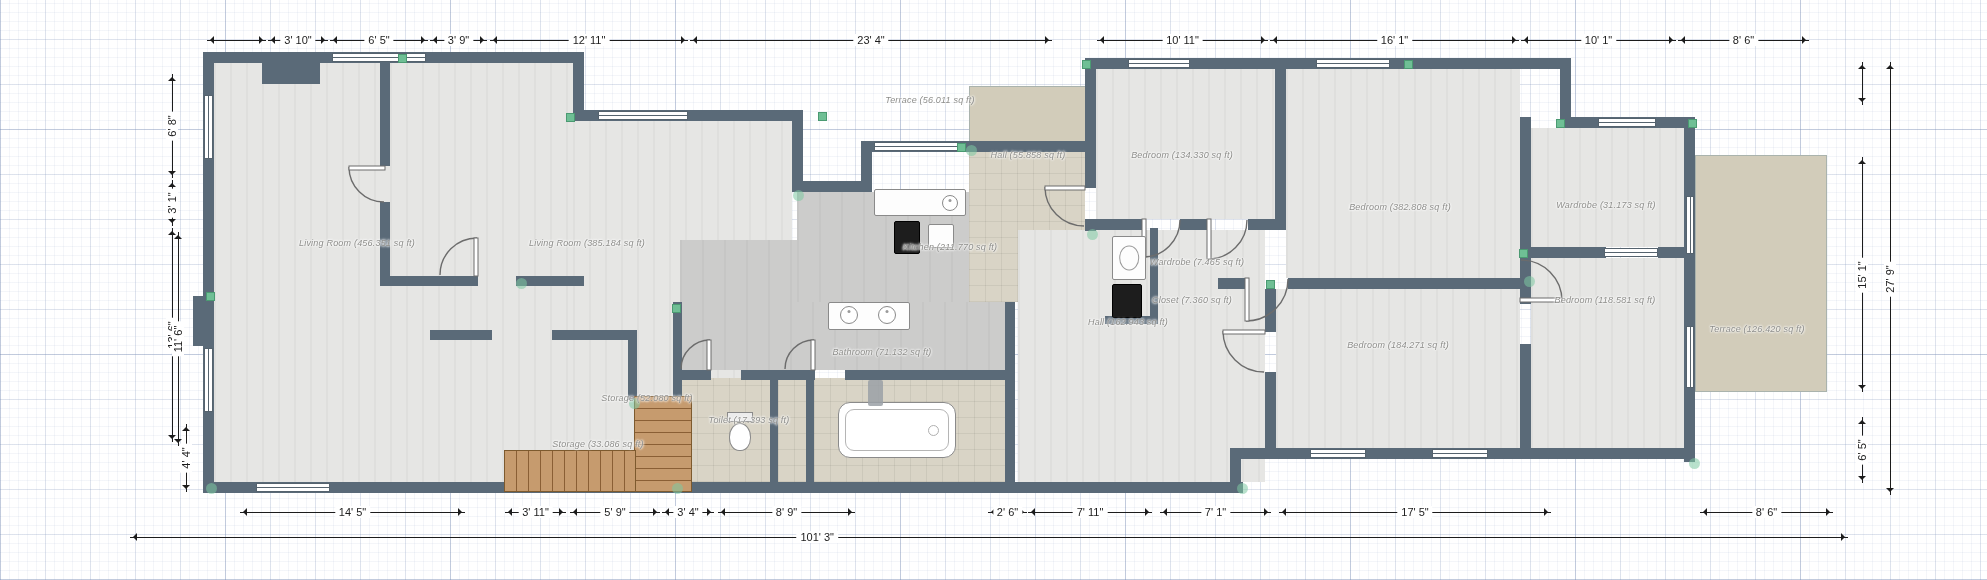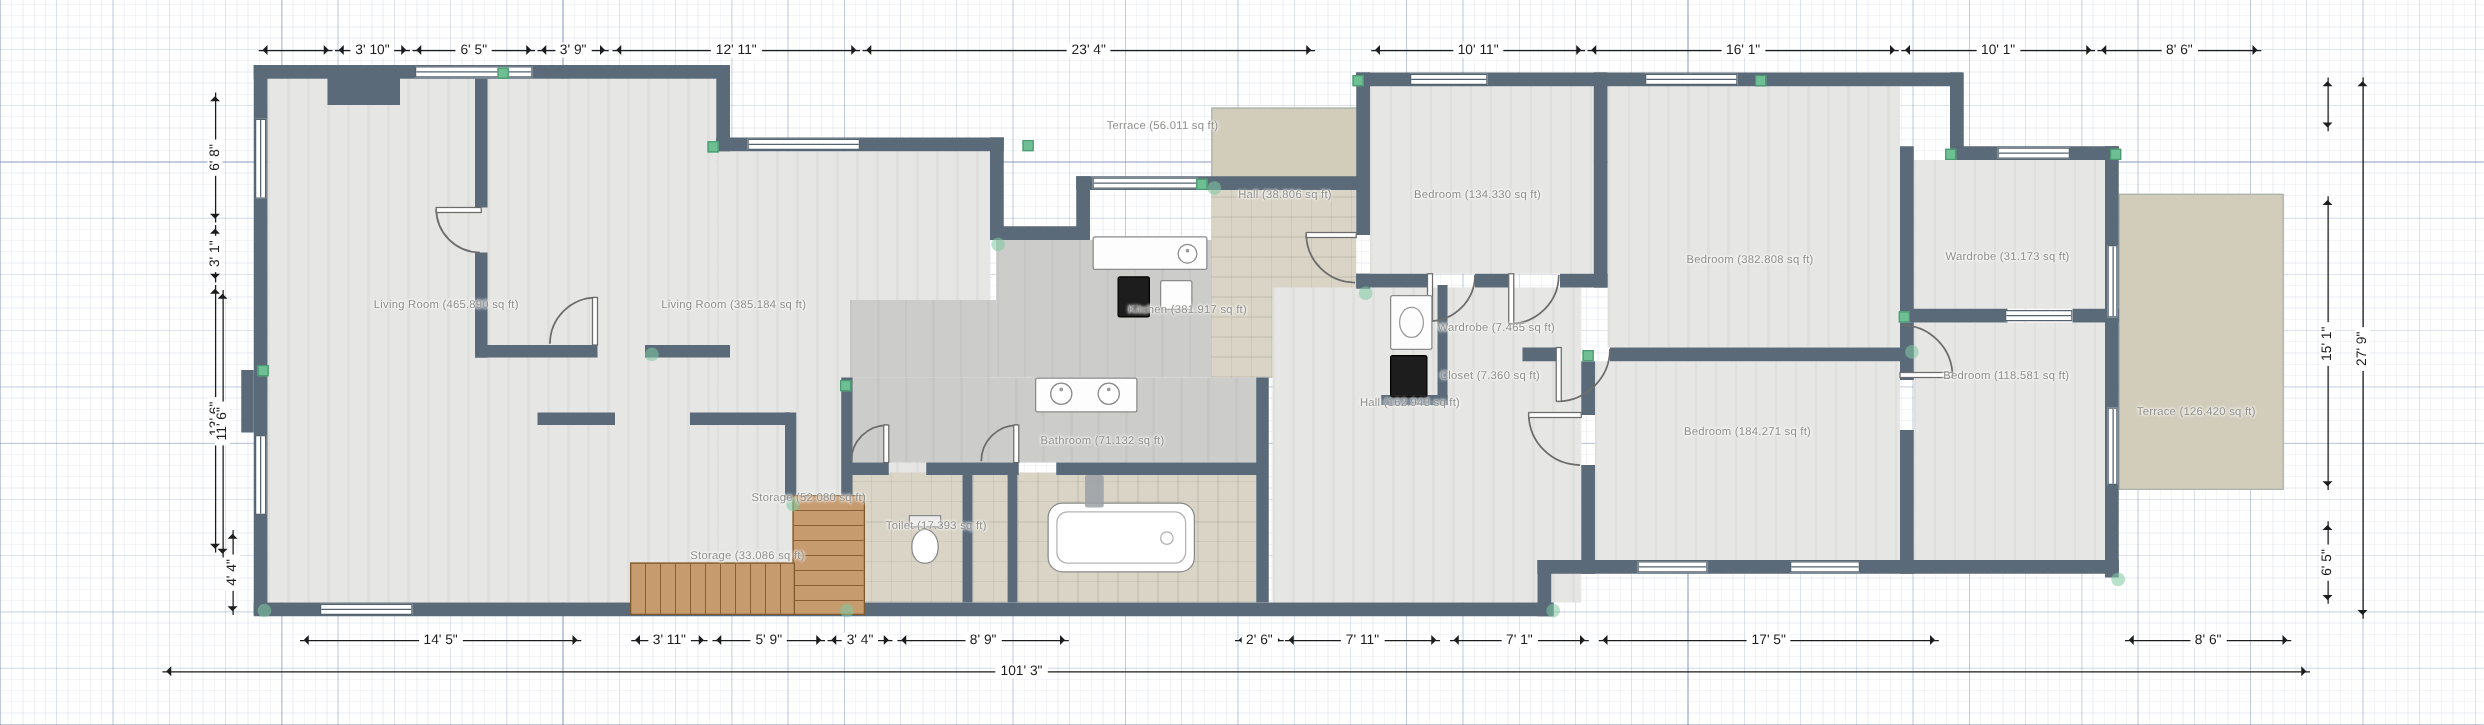--- a/index.html
+++ b/index.html
@@ -38,21 +38,21 @@
   .mat{position:absolute;background:#9aa0a6;border-radius:2px;opacity:.85;}
   .tub{position:absolute;background:#fff;border:1px solid #8a8a8a;border-radius:12px;box-sizing:border-box;}
   .tub::before{content:"";position:absolute;left:6px;top:6px;right:6px;bottom:6px;border:1px solid #b5b5b5;border-radius:9px;}
   .tub::after{content:"";position:absolute;right:16px;top:50%;width:9px;height:9px;margin-top:-5px;border:1px solid #b0b0b0;border-radius:50%;}
   .toilet-bowl{position:absolute;background:#fff;border:1px solid #8a8a8a;border-radius:50% 50% 46% 46%;box-sizing:border-box;}
   .toilet-tank{position:absolute;background:#ececec;border:1px solid #8a8a8a;box-sizing:border-box;}
   .stairs{position:absolute;background:#c69b6e;border:1px solid #7d5a2e;box-sizing:border-box;}
   .stairs.v{background-image:repeating-linear-gradient(180deg, transparent 0 11px, #8a5f35 11px 12px);}
   .stairs.h{background-image:repeating-linear-gradient(90deg, transparent 0 11px, #8a5f35 11px 12px);}
   .room-label{position:absolute;transform:translate(-50%,-50%);font-size:9px;color:#8e8e8b;
-    white-space:nowrap;text-shadow:0 0 2px #fff,0 0 3px #fff,0 0 3px #fff;letter-spacing:.2px;}
+    white-space:nowrap;text-shadow:0 0 2px #fff,0 0 3px #fff,0 0 3px #fff;letter-spacing:.2px;font-style:italic;}
   .dim-line{position:absolute;background:#1c1c1c;}
   .dim-label{position:absolute;font-size:11px;color:#1c1c1c;background:#fff;padding:0 4px;white-space:nowrap;}
   .ah{position:absolute;width:0;height:0;border:4px solid transparent;}
   .marker-sq{position:absolute;width:7px;height:7px;background:#6fbf95;border:1px solid #4b9a72;}
   .marker-dot{position:absolute;width:11px;height:11px;border-radius:50%;background:rgba(126,201,162,0.55);}
   .door-svg{position:absolute;overflow:visible;}
 </style>
 </head>
 <body>
 
@@ -207,25 +207,25 @@
     <div class="marker-dot" style="left: 206px; top: 483px;"></div>
     <div class="marker-dot" style="left: 672px; top: 483px;"></div>
     <div class="marker-dot" style="left: 1237px; top: 483px;"></div>
     <div class="marker-dot" style="left: 1524px; top: 276px;"></div>
     <div class="marker-dot" style="left: 1087px; top: 229px;"></div>
     <div class="marker-dot" style="left: 966px; top: 145px;"></div>
     <div class="marker-dot" style="left: 793px; top: 190px;"></div>
     <div class="marker-dot" style="left: 1689px; top: 458px;"></div>
     <div class="marker-dot" style="left: 516px; top: 278px;"></div>
     <div class="marker-dot" style="left: 629px; top: 398px;"></div>
-    <div class="room-label" style="left: 357px; top: 243px;">Living Room (465.890 sq ft)</div>
+    <div class="room-label" style="left: 357px; top: 243px;">Living Room (456.351 sq ft)</div>
     <div class="room-label" style="left: 587px; top: 243px;">Living Room (385.184 sq ft)</div>
-    <div class="room-label" style="left: 950px; top: 247px;">Kitchen (381.917 sq ft)</div>
+    <div class="room-label" style="left: 950px; top: 247px;">Kitchen (211.770 sq ft)</div>
     <div class="room-label" style="left: 930px; top: 100px;">Terrace (56.011 sq ft)</div>
-    <div class="room-label" style="left: 1028px; top: 155px;">Hall (38.806 sq ft)</div>
+    <div class="room-label" style="left: 1028px; top: 155px;">Hall (55.858 sq ft)</div>
     <div class="room-label" style="left: 1182px; top: 155px;">Bedroom (134.330 sq ft)</div>
     <div class="room-label" style="left: 1400px; top: 207px;">Bedroom (382.808 sq ft)</div>
     <div class="room-label" style="left: 1606px; top: 205px;">Wardrobe (31.173 sq ft)</div>
     <div class="room-label" style="left: 1605px; top: 300px;">Bedroom (118.581 sq ft)</div>
     <div class="room-label" style="left: 1757px; top: 329px;">Terrace (126.420 sq ft)</div>
     <div class="room-label" style="left: 1398px; top: 345px;">Bedroom (184.271 sq ft)</div>
     <div class="room-label" style="left: 1128px; top: 322px;">Hall (162.943 sq ft)</div>
     <div class="room-label" style="left: 1197px; top: 262px;">Wardrobe (7.465 sq ft)</div>
     <div class="room-label" style="left: 1192px; top: 300px;">Closet (7.360 sq ft)</div>
     <div class="room-label" style="left: 647px; top: 398px;">Storage (52.080 sq ft)</div>

